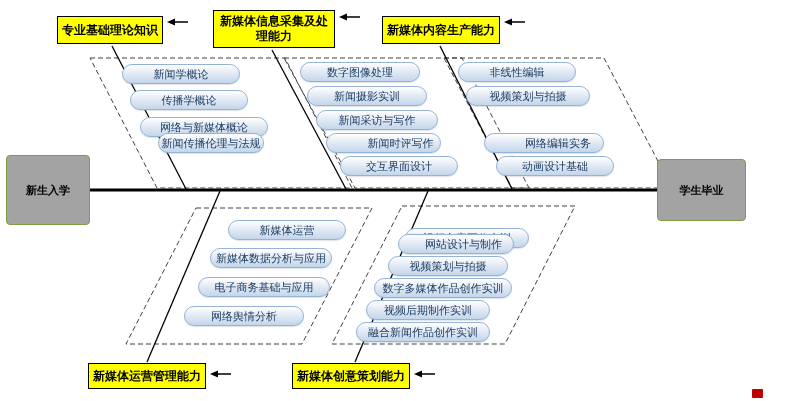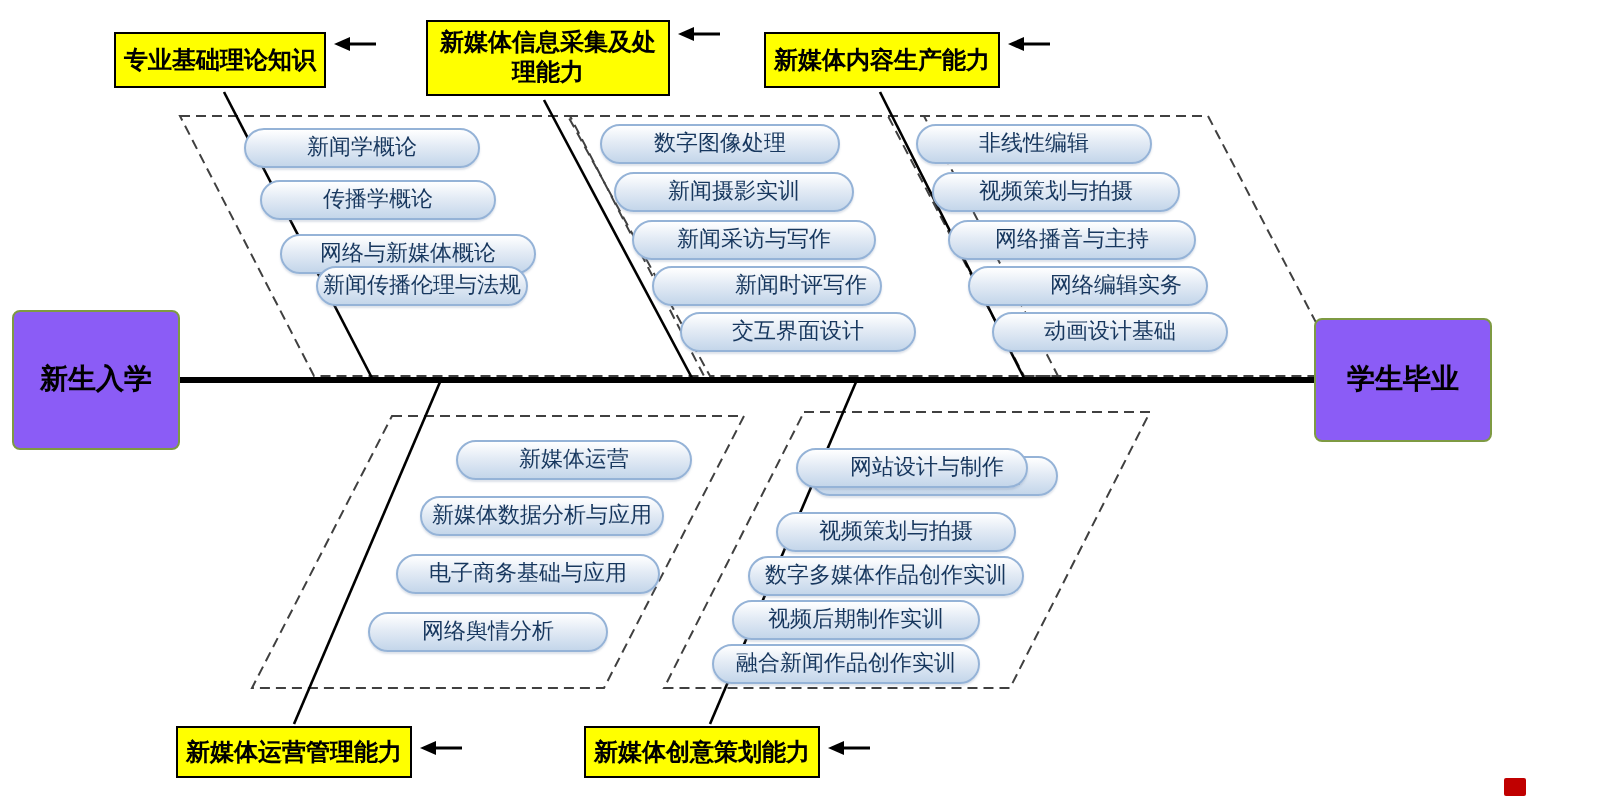--- a/index.html
+++ b/index.html
@@ -27,23 +27,23 @@
     position:absolute;z-index:3;
     box-sizing:border-box;
     background:#ffff00;border:1px solid #000;
     font-size:12px;font-weight:bold;color:#000;
     display:flex;align-items:center;justify-content:center;
     text-align:center;padding:2px;line-height:1.25;
   }
   .milestone{
     position:absolute;z-index:4;
     box-sizing:border-box;
-    background:#8b5cf6;border:1px solid #7e9a43;
+    background:#a3a3a3;border:1px solid #7e9a43;
     border-radius:4px;
-    font-size:14px;font-weight:bold;color:#000;
+    font-size:11px;font-weight:bold;color:#000;
     display:flex;align-items:center;justify-content:center;
   }
   .watermark{
     position:absolute;z-index:5;
     left:752px;top:389px;width:11px;height:9px;
     background:#c00000;border-radius:1px;
   }
 </style>
 </head>
 <body>
@@ -106,31 +106,30 @@
   <div class="pill" style="left:158px;top:133px;width:106px;">新闻传播伦理与法规</div>
 
   <div class="pill" style="left:300px;top:62px;width:120px;">数字图像处理</div>
   <div class="pill" style="left:307px;top:86px;width:120px;">新闻摄影实训</div>
   <div class="pill" style="left:316px;top:110px;width:122px;">新闻采访与写作</div>
   <div class="pill" style="left:326px;top:133px;width:115px;padding-left:34px;">新闻时评写作</div>
   <div class="pill" style="left:340px;top:156px;width:118px;">交互界面设计</div>
 
   <div class="pill" style="left:458px;top:62px;width:118px;">非线性编辑</div>
   <div class="pill" style="left:466px;top:86px;width:124px;">视频策划与拍摄</div>
-  <div class="pill" style="left:474px;top:110px;width:124px;">网络播音与主持</div>
   <div class="pill" style="left:484px;top:133px;width:120px;padding-left:28px;">网络编辑实务</div>
   <div class="pill" style="left:496px;top:156px;width:118px;">动画设计基础</div>
 
   <div class="pill" style="left:228px;top:220px;width:118px;">新媒体运营</div>
   <div class="pill" style="left:210px;top:248px;width:122px;">新媒体数据分析与应用</div>
   <div class="pill" style="left:198px;top:277px;width:132px;">电子商务基础与应用</div>
   <div class="pill" style="left:184px;top:306px;width:120px;">网络舆情分析</div>
 
   <div class="pill" style="left:405px;top:228px;width:124px;">视频文案写作实训</div>
-  <div class="pill" style="left:398px;top:224px;width:116px;padding-left:15px;">网站设计与制作</div>
+  <div class="pill" style="left:398px;top:234px;width:116px;padding-left:15px;">网站设计与制作</div>
   <div class="pill" style="left:388px;top:256px;width:120px;">视频策划与拍摄</div>
   <div class="pill" style="left:374px;top:278px;width:138px;">数字多媒体作品创作实训</div>
   <div class="pill" style="left:366px;top:300px;width:124px;">视频后期制作实训</div>
   <div class="pill" style="left:356px;top:322px;width:134px;">融合新闻作品创作实训</div>
 
   <div class="watermark"></div>
 
 </div>
 
 </body></html>

